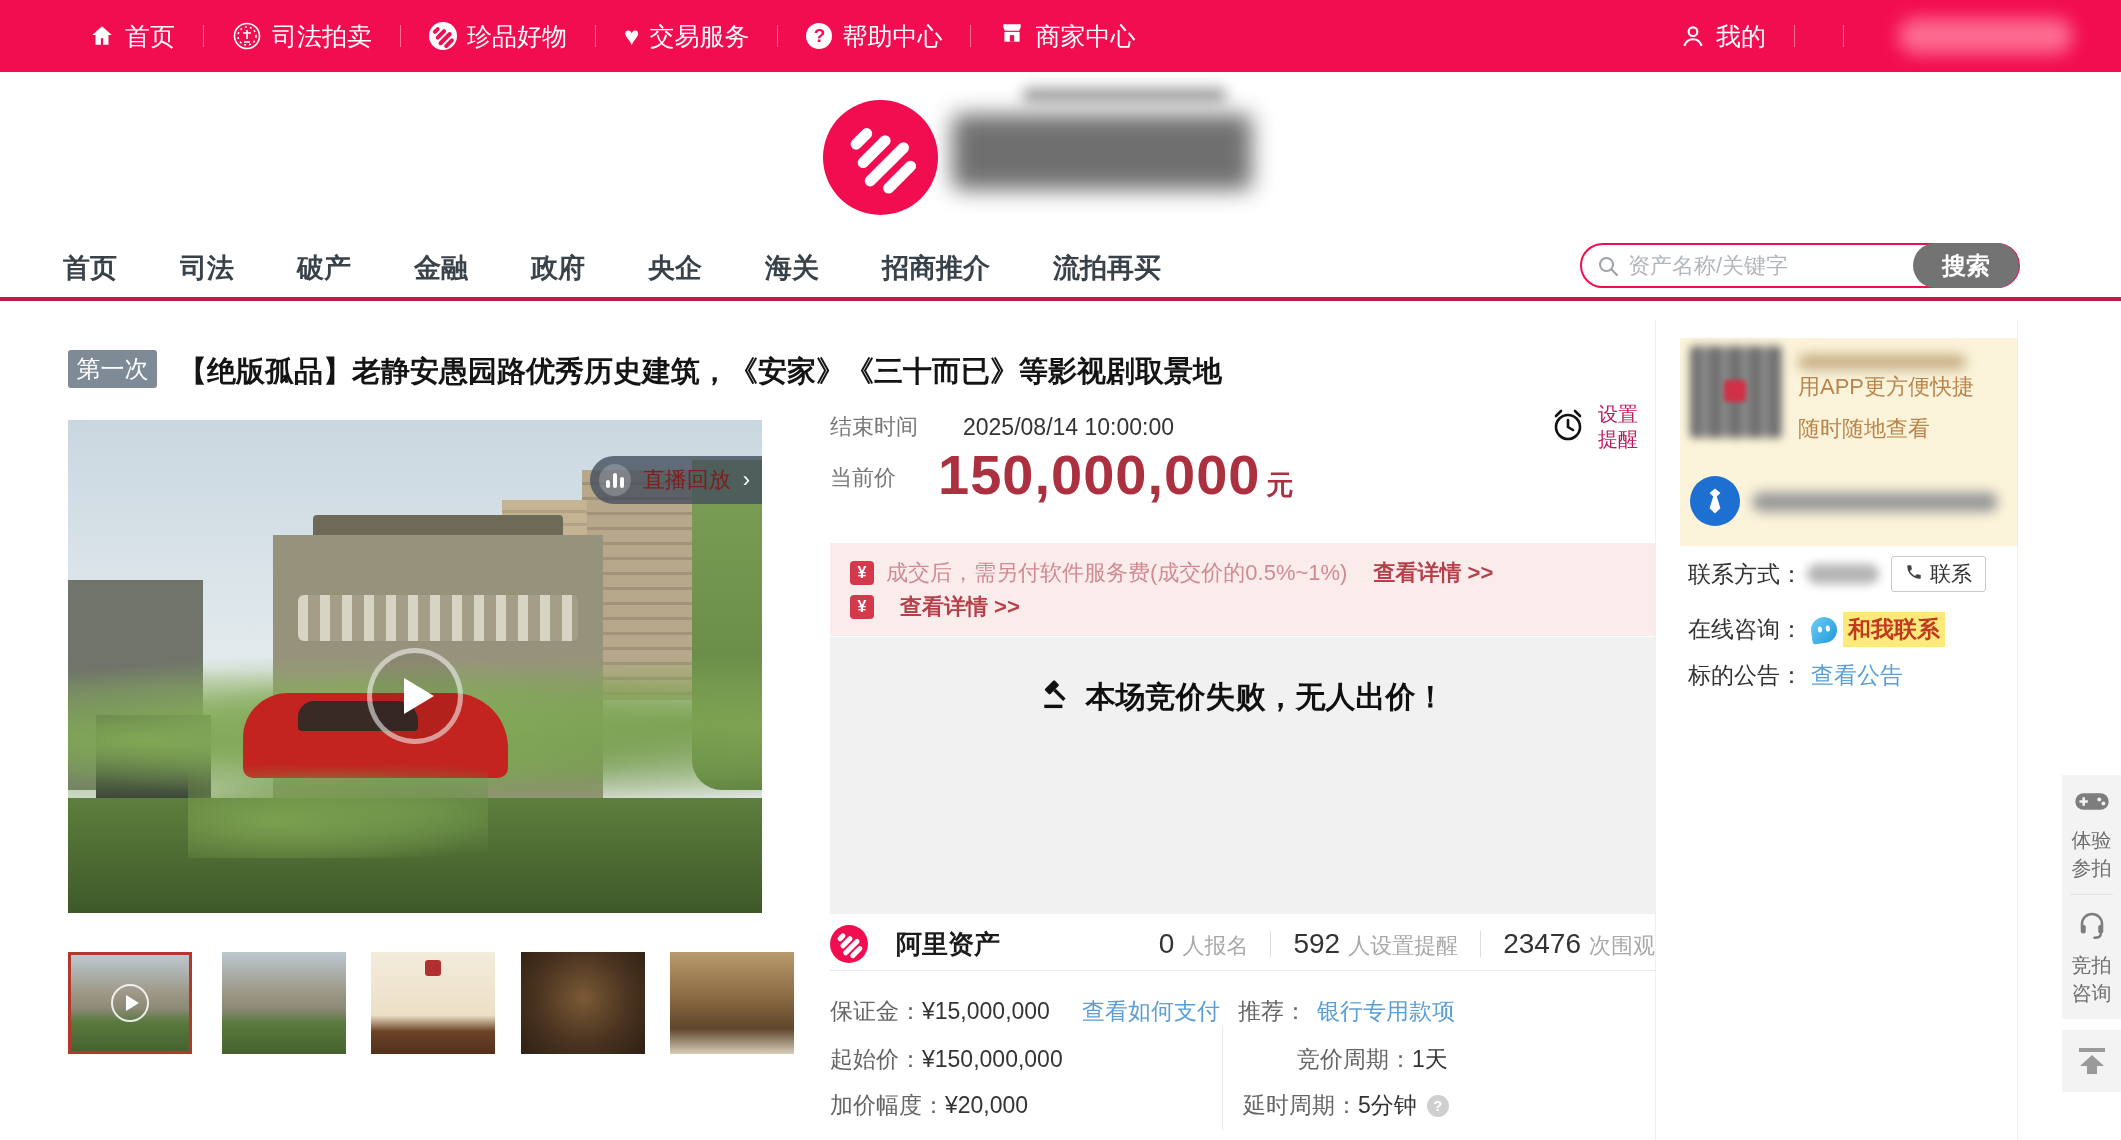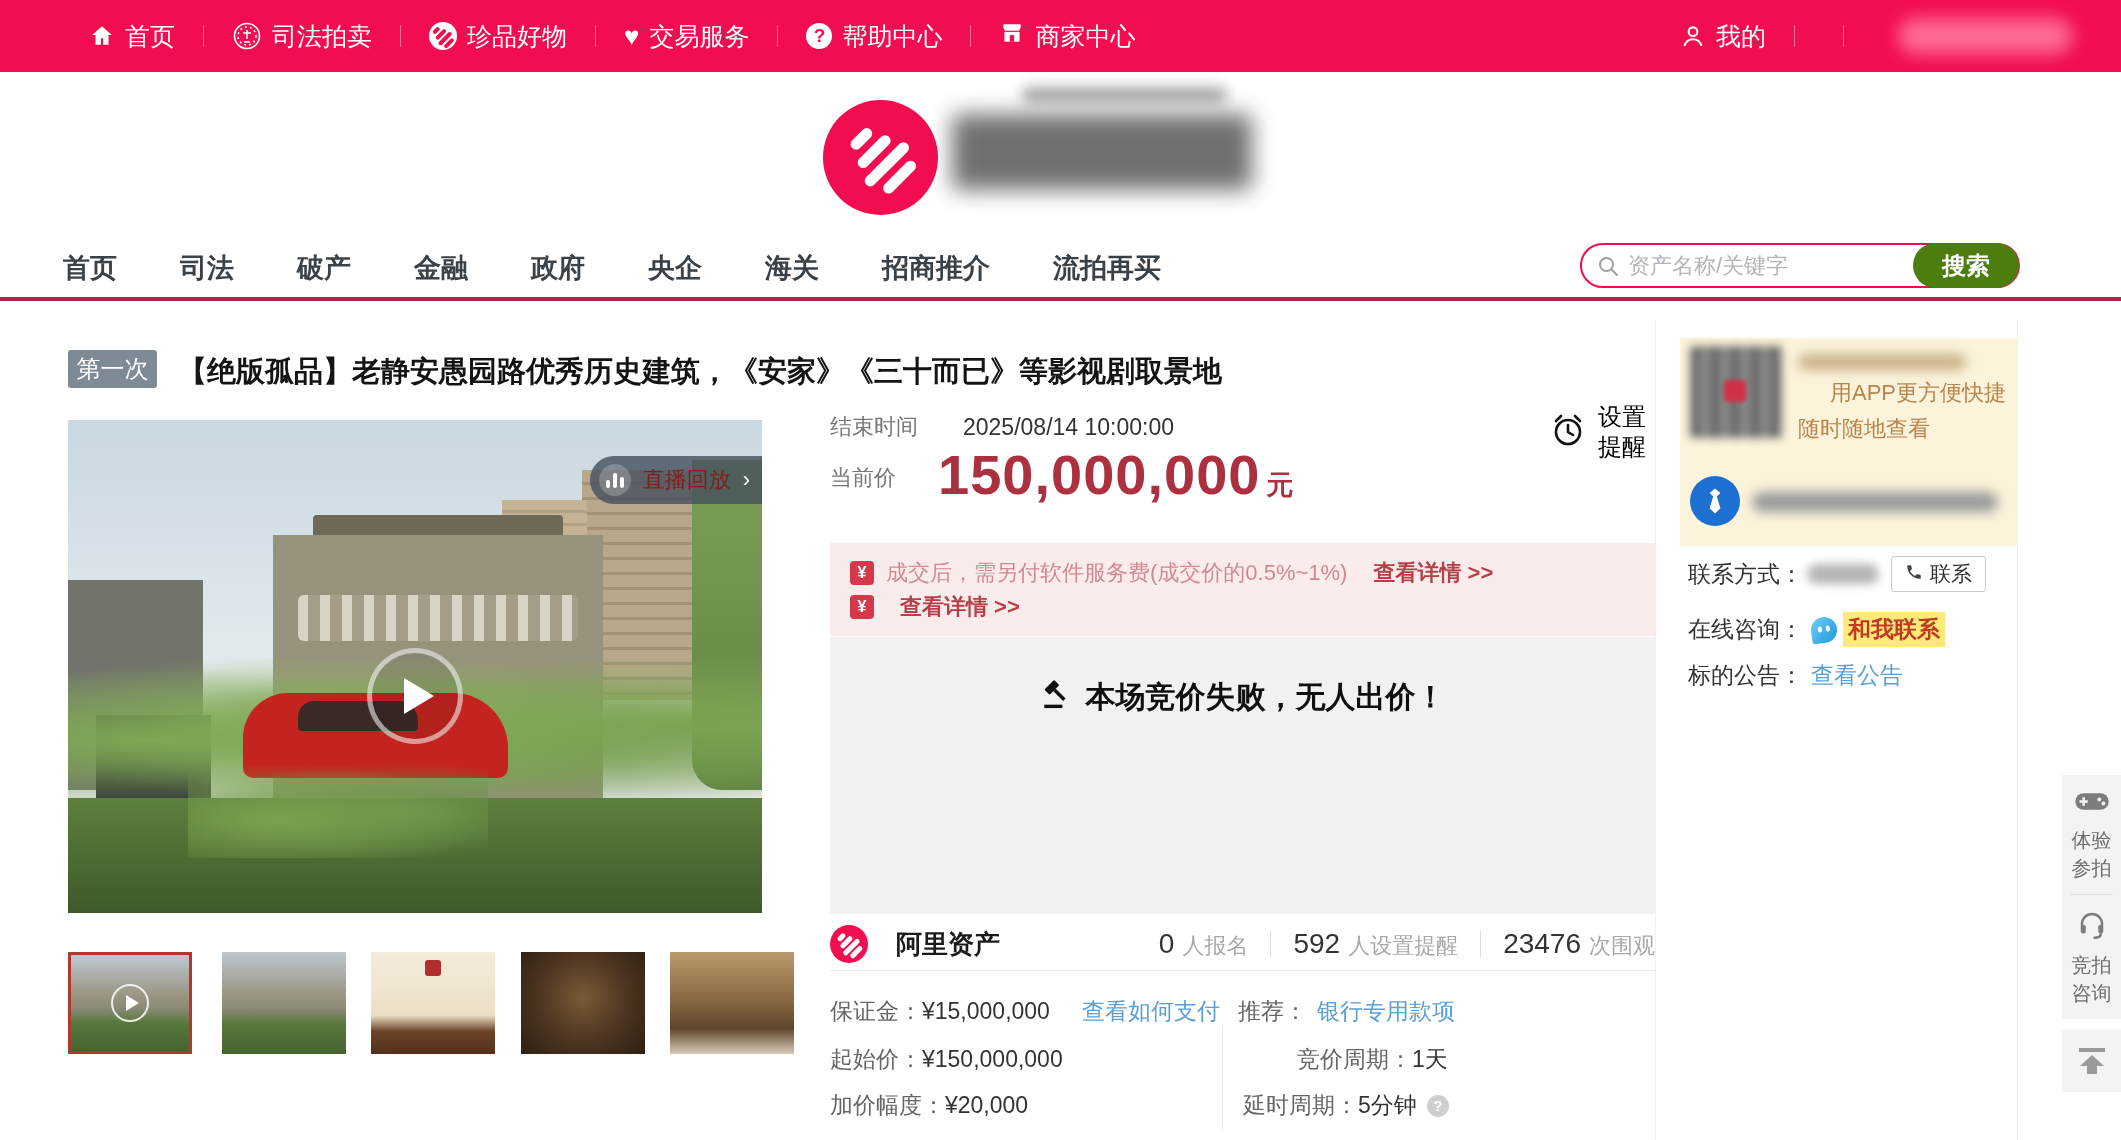--- a/index.html
+++ b/index.html
@@ -32,21 +32,21 @@
   .brand-logo .stripe-logo { width:115px; height:115px; }
   .blur-brand-line { position:absolute; left:1022px; top:88px; width:205px; height:14px; background:#9a9a9a; filter:blur(7px); border-radius:7px; }
   .blur-brand-text { position:absolute; left:952px; top:114px; width:300px; height:76px; background:#4c4c4c; filter:blur(11px); border-radius:8px; opacity:.8; }
 
   
   .subnav { position:absolute; left:63px; top:240px; height:56px; display:flex; align-items:center; gap:63px; }
   .subnav .sub-item { font-size:27px; font-weight:bold; color:#394149; cursor:pointer; }
   .searchbox { position:absolute; right:101px; top:243px; width:440px; height:45px; border:2px solid #f20c50; border-radius:23px; background:#fff; display:flex; align-items:center; padding-left:14px; }
   .searchbox input { border:none; outline:none; flex:1; font-size:22px; color:#333; font-family:"Liberation Sans",sans-serif; background:transparent; min-width:0; }
   .searchbox input::placeholder { color:#b0b6bb; }
-  .search-btn { position:absolute; right:-1px; top:-2px; height:45px; width:106px; background:#4d7c0f; border-radius:23px; color:#fff; font-size:24px; font-weight:bold; display:flex; align-items:center; justify-content:center; cursor:pointer; }
+  .search-btn { position:absolute; right:-1px; top:-2px; height:45px; width:106px; background:#737373; border-radius:23px; color:#fff; font-size:24px; font-weight:bold; display:flex; align-items:center; justify-content:center; cursor:pointer; }
   .nav-underline { position:absolute; left:0; top:297px; width:2121px; height:4px; background:#b52148; }
 
   
   .round-badge { position:absolute; left:68px; top:350px; width:89px; height:38px; background:#7e8b97; color:#fff; font-size:24px; border-radius:3px; display:flex; align-items:center; justify-content:center; }
   .listing-title { position:absolute; left:178px; top:352px; font-size:29px; font-weight:bold; color:#141414; }
 
   
   .video { position:absolute; left:68px; top:420px; width:694px; height:493px; overflow:hidden; background:#dfe7ea; }
   .v-sky { position:absolute; inset:0; background:linear-gradient(180deg,#c9d7e0 0%,#e4ebee 50%,#e0e5e1 60%); }
   .v-tower1 { position:absolute; right:60px; top:50px; width:120px; height:230px; background:repeating-linear-gradient(180deg,#b7a88b 0 12px,#a29278 12px 15px); }
@@ -83,21 +83,21 @@
   .t-interior1 { background:radial-gradient(circle at 50% 45%,#7a5a36 0%,#4a3320 55%,#2e2013 100%); width:100%; height:100%; }
   .t-interior2 { background:linear-gradient(180deg,#b99a6d 0%,#8a6a42 45%,#5f452b 75%,#d8cdb9 100%); width:100%; height:100%; }
   .t-play { position:absolute; left:50%; top:50%; width:38px; height:38px; margin:-19px 0 0 -19px; border:2px solid rgba(255,255,255,.85); border-radius:50%; }
   .t-play::after { content:""; position:absolute; left:13px; top:9px; border-left:13px solid #fff; border-top:8px solid transparent; border-bottom:8px solid transparent; }
 
   
   .row-endtime { position:absolute; left:830px; top:412px; display:flex; align-items:center; gap:45px; }
   .lbl { font-size:22px; color:#777; }
   .val-dark { font-size:23px; color:#333; }
   .reminder { position:absolute; left:1548px; top:402px; display:flex; align-items:center; gap:10px; cursor:pointer; }
-  .reminder .lines { display:flex; flex-direction:column; font-size:24px; color:#000000; line-height:1.25; }
+  .reminder .lines { display:flex; flex-direction:column; font-size:20px; color:#be185d; line-height:1.25; }
   .row-price { position:absolute; left:830px; top:447px; display:flex; align-items:flex-end; gap:42px; }
   .row-price .lbl { padding-bottom:10px; }
   .big-price { font-size:56px; font-weight:bold; color:#ab3140; line-height:1; letter-spacing:1px; }
   .price-unit { font-size:27px; font-weight:bold; color:#ab3140; padding-bottom:4px; margin-left:6px; }
 
   .pink-box { position:absolute; left:830px; top:543px; width:825px; height:93px; background:#fbecec; padding:13px 0 0 20px; }
   .fee-row { display:flex; align-items:center; gap:12px; height:34px; }
   .yuan-ico { width:24px; height:24px; background:#d5374b; border-radius:4px; color:#fff; font-size:16px; font-weight:bold; display:flex; align-items:center; justify-content:center; flex:0 0 auto; }
   .fee-text { font-size:22px; color:#d08a92; }
   .fee-link { font-size:22px; font-weight:bold; color:#b5404a; margin-left:14px; cursor:pointer; }
@@ -426,21 +426,21 @@
     <span class="q-gray">?</span>
   </div>
 
   <div class="side-divider-l"></div>
   <div class="side-divider-r"></div>
 
   <div class="cream-box">
     <div class="qr-blur"></div>
     <div class="qr-dot"></div>
     <div class="app-blur-line"></div>
-    <div class="app-line" style="top:40px;margin-left:32px;">用APP更方便快捷</div>
+    <div class="app-line" style="top:34px;">用APP更方便快捷</div>
     <div class="app-line" style="top:76px;">随时随地查看</div>
     <div class="tie-avatar">
       <svg width="18" height="30" viewBox="0 0 20 30">
           <polygon points="10,1 16,6 12,10 16,23 10,29 4,23 8,10 4,6" fill="#fff"></polygon>
         </svg>
     </div>
     <div class="name-blur"></div>
   </div>
 
   <div class="side-row" style="left:1688px; top:556px;">

